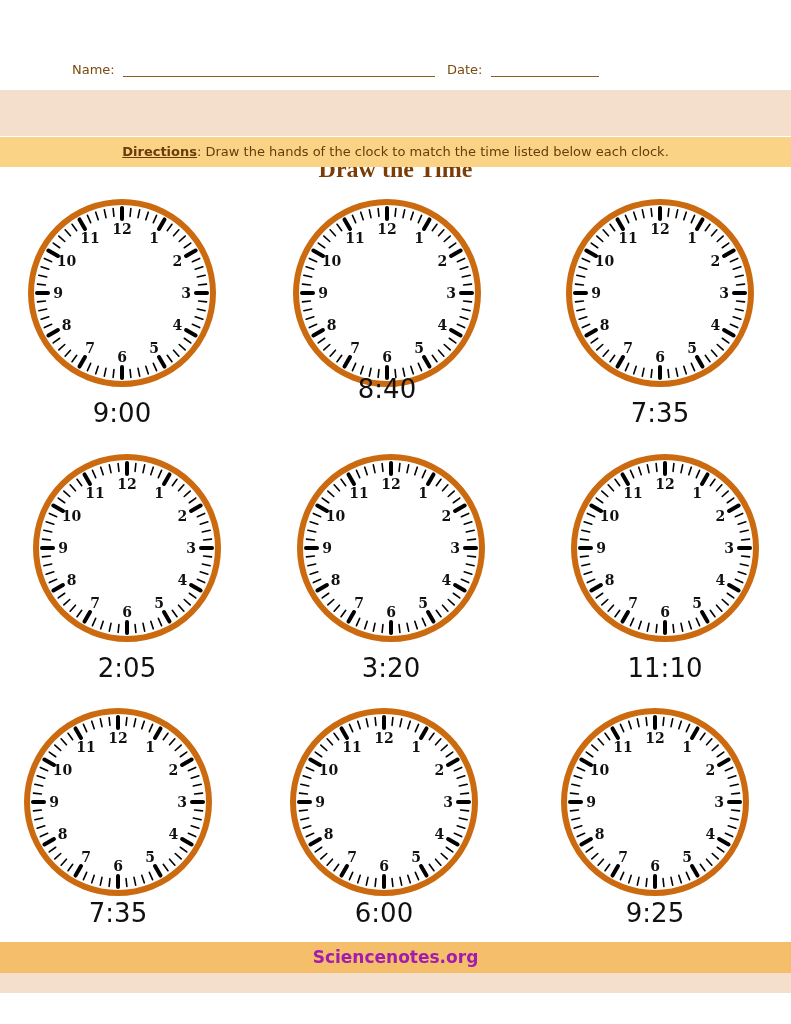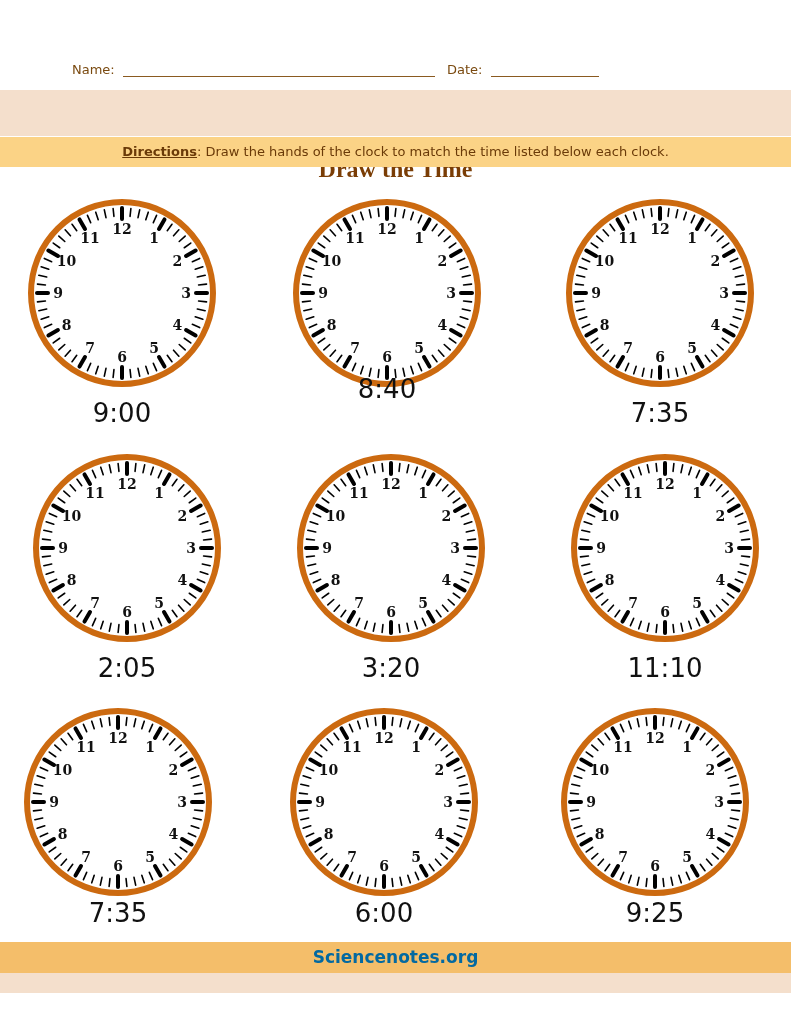--- a/index.html
+++ b/index.html
@@ -8,21 +8,21 @@
   .namebar span{display:inline-block;vertical-align:bottom;}
   .line{border-bottom:1px solid #8a5a20;height:12px;}
   .title-band{position:absolute;top:90px;left:0;width:791px;height:46px;background:#f4dfcc;text-align:center;}
   .title{font-family:Liberation Serif, serif;font-weight:bold;font-size:24px;color:#7a3d05;line-height:38px;padding-top:16px;margin-top:44px;}
   .dir-band{position:absolute;top:137px;left:0;width:791px;height:30px;background:#fbd386;text-align:center;font-size:13px;color:#6a3a08;line-height:30px;}
   .dir-band b{font-weight:bold;text-decoration:underline;}
   .clock{position:absolute;width:190px;height:190px;}
   .clock svg{width:190px;height:190px;display:block;}
   .time{position:absolute;width:190px;text-align:center;font-size:26px;color:#111;font-family:"DejaVu Sans",sans-serif;}
   .footer-band{position:absolute;top:942px;left:0;width:791px;height:31px;background:#f4be6a;text-align:center;}
-  .footer-band span{font-weight:bold;font-size:17px;color:#0369a1;line-height:31px;}
+  .footer-band span{font-weight:bold;font-size:17px;color:#a21caf;line-height:31px;}
   .footer-light{position:absolute;top:973px;left:0;width:791px;height:20px;background:#f4dfcc;}
 </style>
 </head>
 <body>
 
 <div class="namebar">
   <span>Name:</span>
   <span class="line" style="width:312px;margin-left:4px;"></span>
   <span style="margin-left:8px;">Date:</span>
   <span class="line" style="width:108px;margin-left:4px;"></span>

